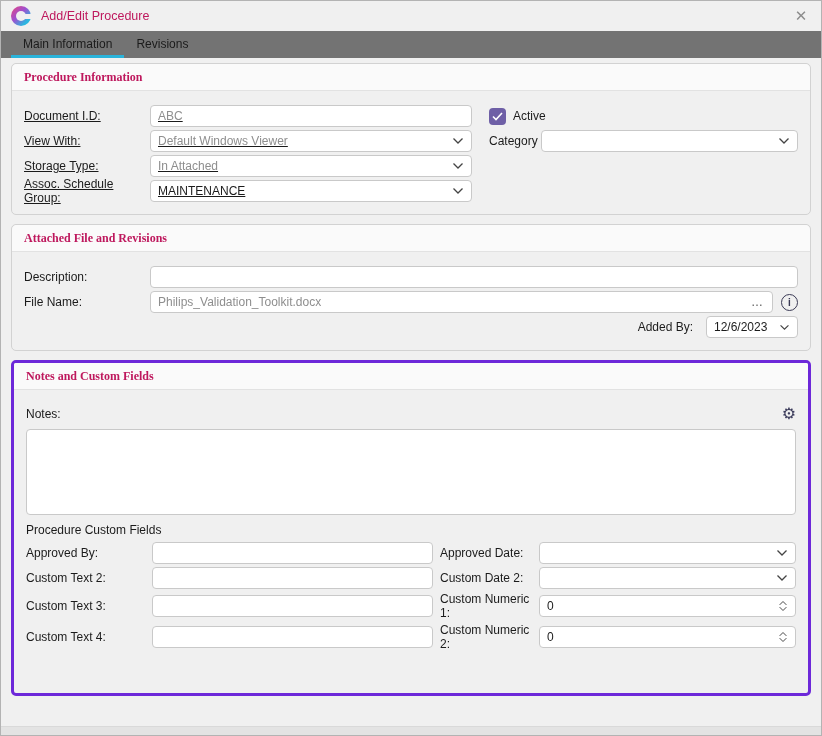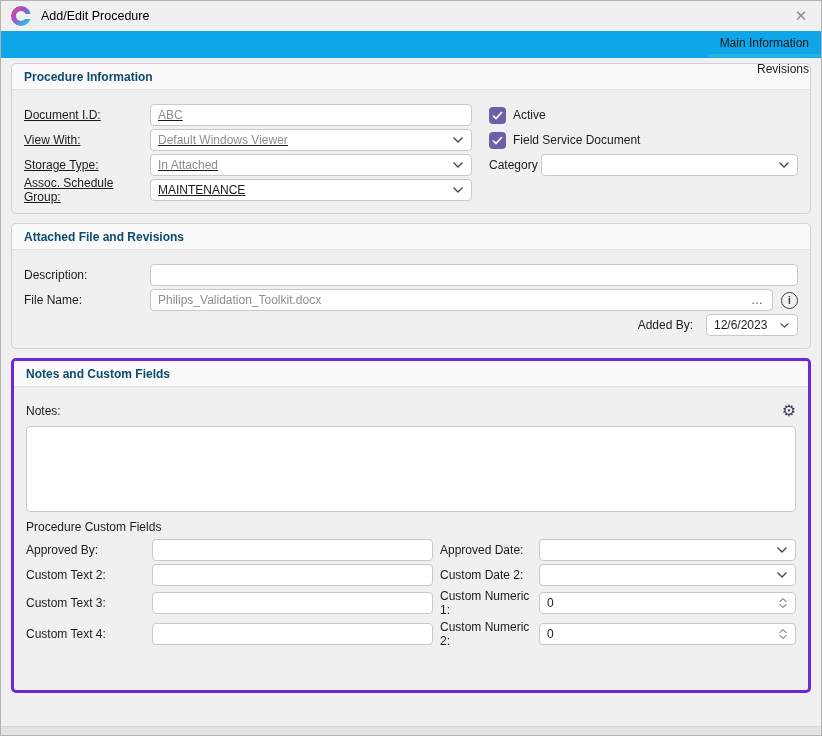--- a/index.html
+++ b/index.html
@@ -11,32 +11,32 @@
     font-family:"Liberation Sans", sans-serif;
     font-size:12px; color:#1b1b1b;
     position:relative; overflow:hidden;
   }
   
   .titlebar { height:30px; display:flex; align-items:center; padding:0 8px; }
   .app-logo { width:20px; height:20px; border-radius:50%; margin:0 10px 0 2px; position:relative;
     background:linear-gradient(135deg,#e8467c 0%,#a04fd0 42%,#2bb7e0 78%); flex:none; }
   .app-logo::after { content:""; position:absolute; inset:5px; background:#f0f0f0; border-radius:50%; }
   .app-logo::before { content:""; position:absolute; right:-1px; top:8px; width:7px; height:5px; background:#f0f0f0; z-index:2; }
-  .win-title { color:#000000; font-size:12.5px; }
+  .win-title { color:#be185d; font-size:12.5px; }
   .close-btn { margin-left:auto; color:#8c8c8c; font-size:15px; width:24px; height:24px;
     display:flex; align-items:center; justify-content:center; }
   
-  .tabstrip { background:#0ea5e9; height:27px; display:flex; align-items:flex-end; padding-left:10px;flex-direction:column; }
+  .tabstrip { background:#737373; height:27px; display:flex; align-items:flex-end; padding-left:10px; }
   .tab { padding:5px 12px 4px; color:#1b1b1b; border-bottom:3px solid transparent; }
   .tab.active { border-bottom-color:#2ab3da; }
   
   .content { padding:5px 10px 0; }
   .groupbox { border:1px solid #d2d2d2; border-radius:5px; margin-bottom:9px; background:#f0f0f0; }
   .groupbox-header { background:#fafafa; border-bottom:1px solid #e2e2e2; border-radius:5px 5px 0 0;
-    padding:6px 12px 5px; font-weight:bold; color:#0c4a6e; }
+    padding:6px 12px 5px; font-weight:bold; color:#be185d;font-family:Liberation Serif, serif; }
   .groupbox-body { padding:14px 12px 12px; }
   .highlight { border:3px solid #6d28d9; border-radius:5px; }
   .highlight .groupbox-header { border-radius:2px 2px 0 0; }
   .row { display:flex; align-items:center; margin-bottom:3px; height:22px; }
   .row:last-child { margin-bottom:0; }
   .lbl { width:126px; flex:none; }
   .field { height:22px; background:#fff; border:1px solid #c9c9c9; border-radius:4px;
     display:flex; align-items:center; padding:0 7px; }
   input.field, textarea.notes-area { font-family:"Liberation Sans", sans-serif; font-size:12px; color:#1b1b1b; outline:none; }
   input.field { display:block; }
@@ -143,28 +143,20 @@
           </div>
           <div class="col-right">
             <div class="cb-row">
               <span class="cb">
                 <svg width="11" height="9" viewBox="0 0 11 9">
                     <path d="M1 4.5 L4 7.5 L10 1" stroke="#fff" stroke-width="1.6" fill="none"></path>
                   </svg>
               </span>
               <span>Active</span>
             </div>
-            <div class="cb-row">
-              <span class="cb">
-                <svg width="11" height="9" viewBox="0 0 11 9">
-                    <path d="M1 4.5 L4 7.5 L10 1" stroke="#fff" stroke-width="1.6" fill="none"></path>
-                  </svg>
-              </span>
-              <span>Field Service Document</span>
-            </div>
             <div class="cat-row">
               <span class="cat-lbl">Category</span>
               <div class="field combo flex1">
                 <span class="val"></span>
                 <span class="chev">
                   <svg width="12" height="8" viewBox="0 0 12 8">
                       <path d="M1.5 1.5 L6 6 L10.5 1.5" stroke="#444" stroke-width="1.3" fill="none"></path>
                     </svg>
                 </span>
               </div>

